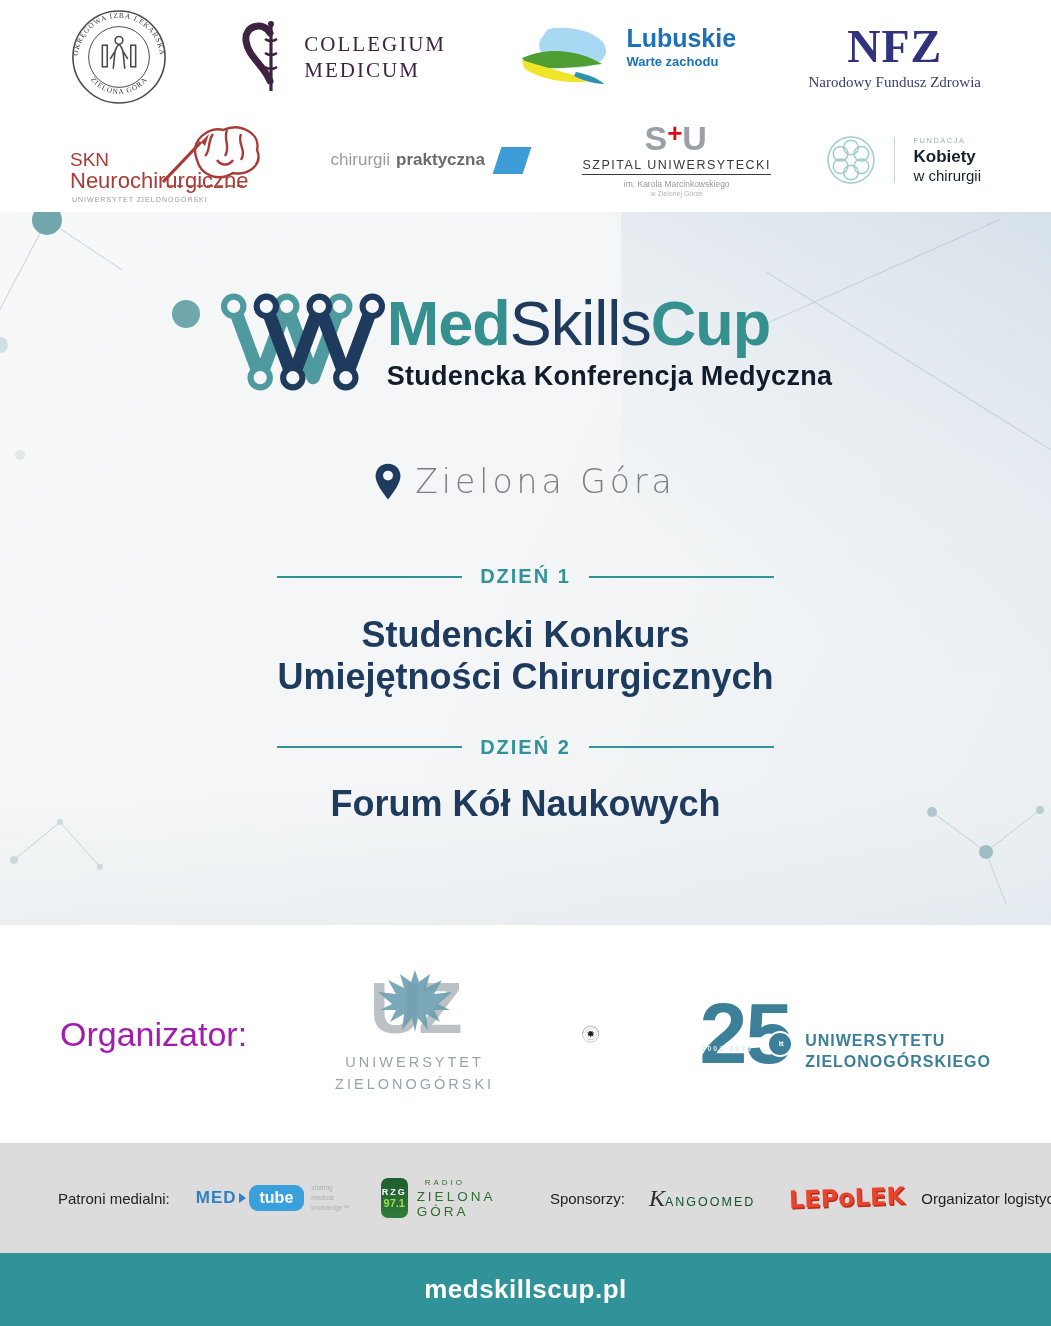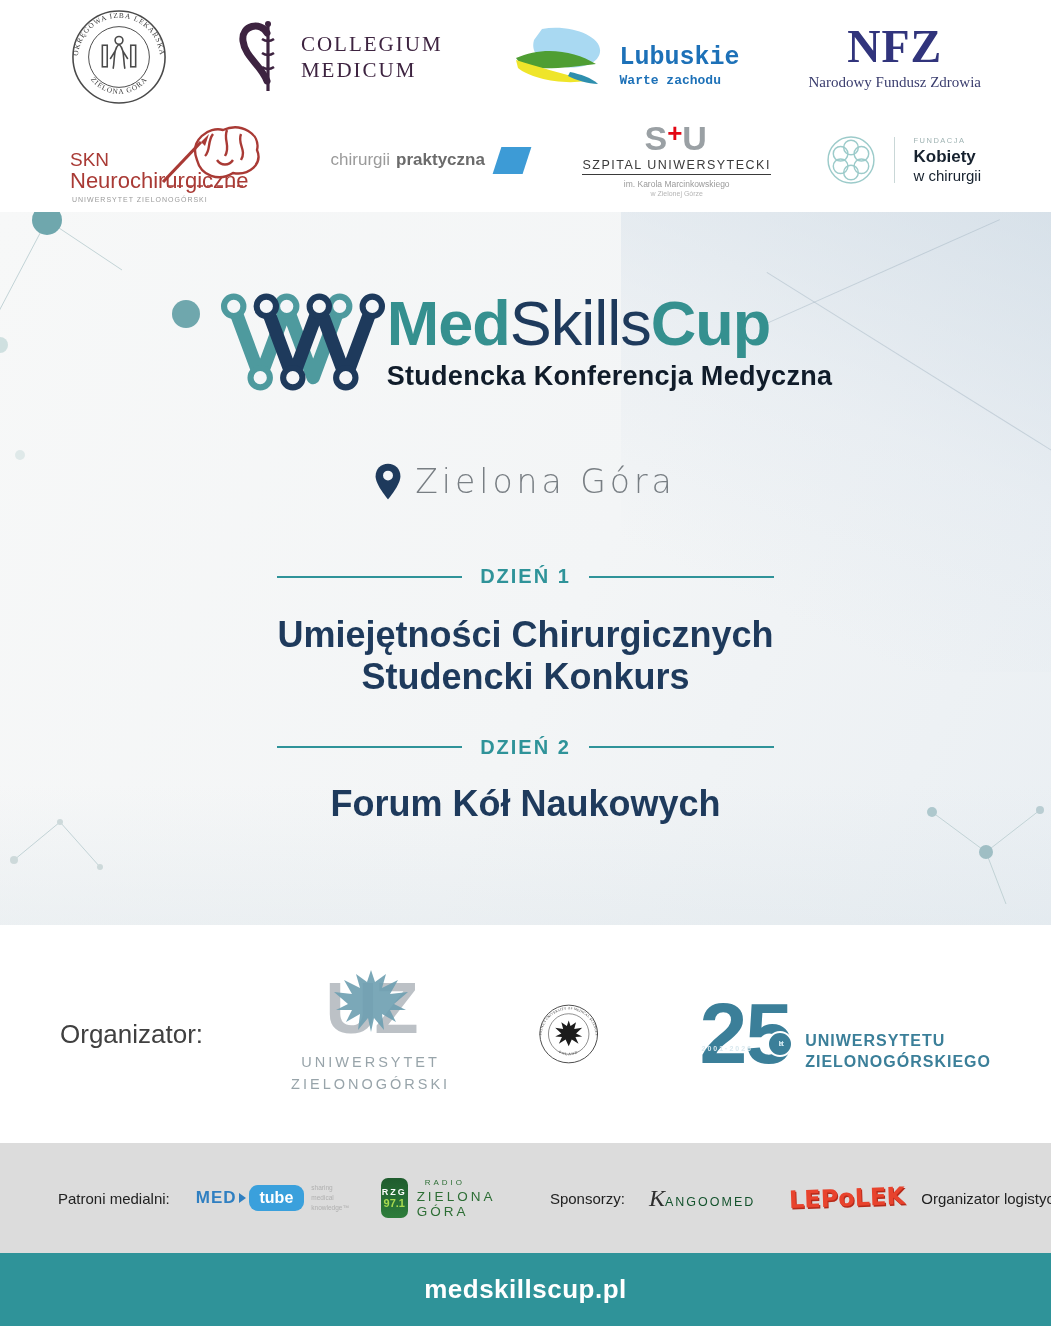--- a/index.html
+++ b/index.html
@@ -16,21 +16,21 @@
   
   .seal text{fill:#3a3a3a;font-family:"Liberation Serif",serif;}
   .seal .ring{fill:none;stroke:#4a4a4a;stroke-width:1.6;}
   .seal .ring2{fill:none;stroke:#4a4a4a;stroke-width:1;}
 
   
   .collegium{display:flex;align-items:center;gap:10px;}
   .collegium .cm-text{font-family:"Liberation Serif",serif;color:#3d2340;font-size:21px;letter-spacing:2px;line-height:1.25;}
 
   
-  .lubuskie{display:flex;align-items:flex-end;gap:12px;font-family:Liberation Mono, monospace;}
+  .lubuskie{display:flex;align-items:flex-start;gap:12px;}
   .lubuskie .lb-name{color:#1d71b8;font-weight:700;font-size:25px;line-height:1;}
   .lubuskie .lb-tag{color:#1d71b8;font-weight:700;font-size:13px;margin-top:3px;}
 
   
   .nfz{text-align:center;font-family:"Liberation Serif",serif;color:#31347c;}
   .nfz .nfz-abbr{font-size:46px;font-weight:700;line-height:1;letter-spacing:1px;}
   .nfz .nfz-name{font-size:15px;margin-top:4px;color:#3a3d6e;}
 
   
   .skn{position:relative;width:205px;height:92px;}
@@ -85,21 +85,21 @@
   .day-sep .rule{width:185px;height:2px;background:#2f9399;}
   .day-sep .day-label{color:#2f9399;font-weight:700;font-size:20px;letter-spacing:2px;}
   .sep1{margin-top:64px;}
   .sep2{margin-top:38px;}
   .day-title{position:relative;text-align:center;color:#1e3a5c;font-weight:700;font-size:36px;line-height:1.16;}
   .title1{margin-top:26px;}
   .title2{margin-top:24px;}
 
   
   .organizer{height:218px;background:#ffffff;display:flex;align-items:center;padding:0 60px;box-sizing:border-box;}
-  .org-label{font-size:26px;color:#404040;}
+  .org-label{font-size:34px;color:#a21caf;}
   .uz{margin-left:88px;text-align:center;position:relative;width:175px;}
   .uz .uz-mono{font-size:72px;font-weight:700;color:#bcc1c6;letter-spacing:-3px;line-height:1;position:relative;}
   .uz .uz-eagle{position:absolute;left:50%;top:-6px;transform:translateX(-50%);}
   .uz .uz-text{margin-top:8px;font-size:14.5px;color:#98a4aa;letter-spacing:3px;line-height:1.5;}
   .pums{margin-left:88px;}
   .anniv{margin-left:100px;display:flex;align-items:flex-end;}
   .anniv .a-num{position:relative;font-size:86px;font-weight:700;color:#3b7f99;line-height:.9;letter-spacing:-2px;}
   .anniv .a-years{position:absolute;left:2px;bottom:20px;font-size:7px;letter-spacing:2px;color:#d9e8ee;}
   .anniv .a-lat{position:absolute;right:-2px;bottom:16px;width:22px;height:22px;border-radius:50%;background:#3b7f99;border:2px solid #fff;color:#cfe6ee;font-size:8px;display:flex;align-items:center;justify-content:center;}
   .anniv .a-text{margin-left:14px;color:#3b7f99;font-weight:700;font-size:16px;letter-spacing:1px;line-height:1.35;}
@@ -296,22 +296,22 @@
       </svg>
       <span class="loc-text">Zielona Góra</span>
     </div>
 
     <div class="day-sep sep1">
       <span class="rule"></span>
       <span class="day-label">DZIEŃ 1</span>
       <span class="rule"></span>
     </div>
     <div class="day-title title1">
+      <div>Studencki Konkurs</div>
       <div>Umiejętności Chirurgicznych</div>
-      <div>Studencki Konkurs</div>
     </div>
 
     <div class="day-sep sep2">
       <span class="rule"></span>
       <span class="day-label">DZIEŃ 2</span>
       <span class="rule"></span>
     </div>
     <div class="day-title title2">
       <div>Forum Kół Naukowych</div>
     </div>

